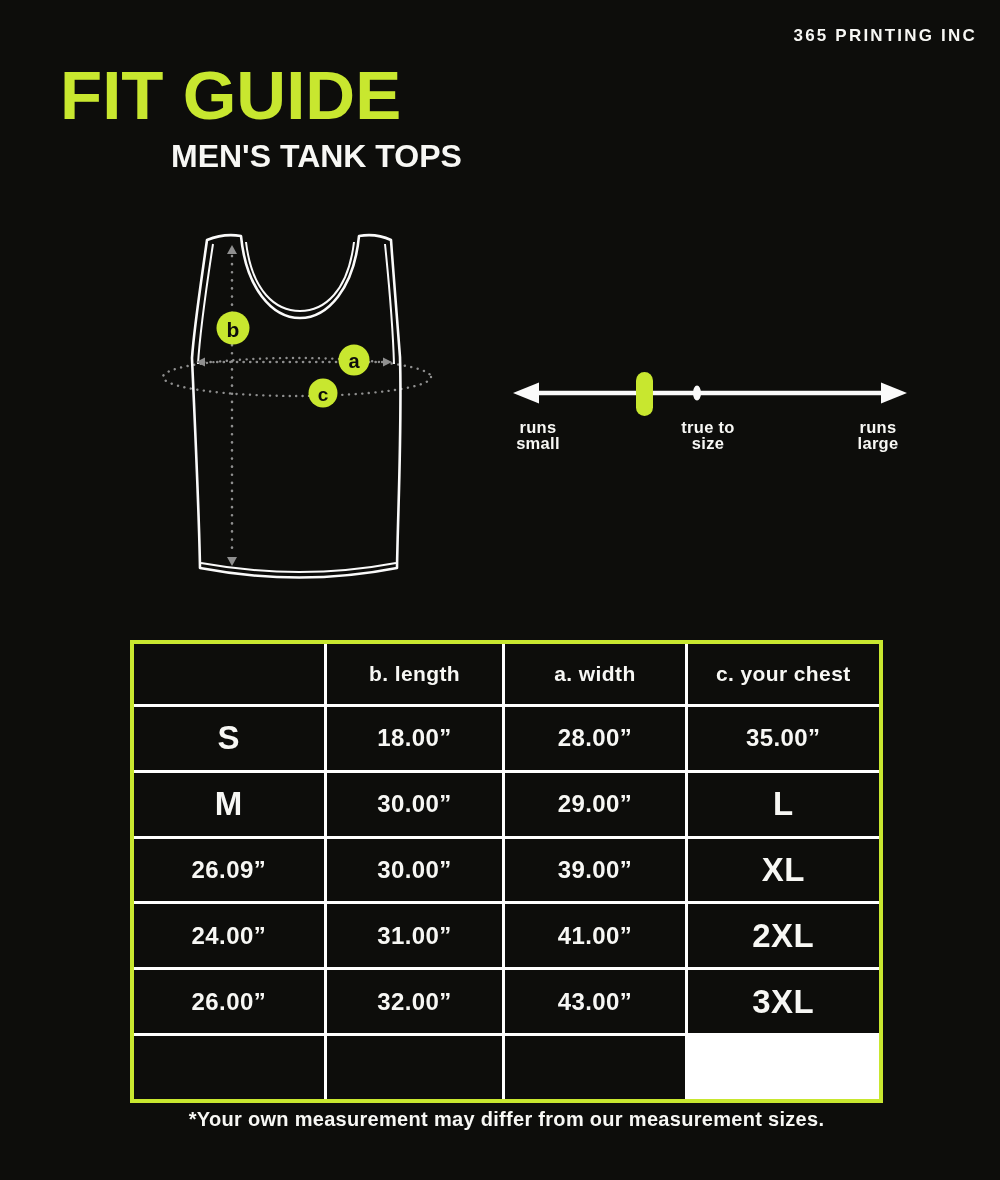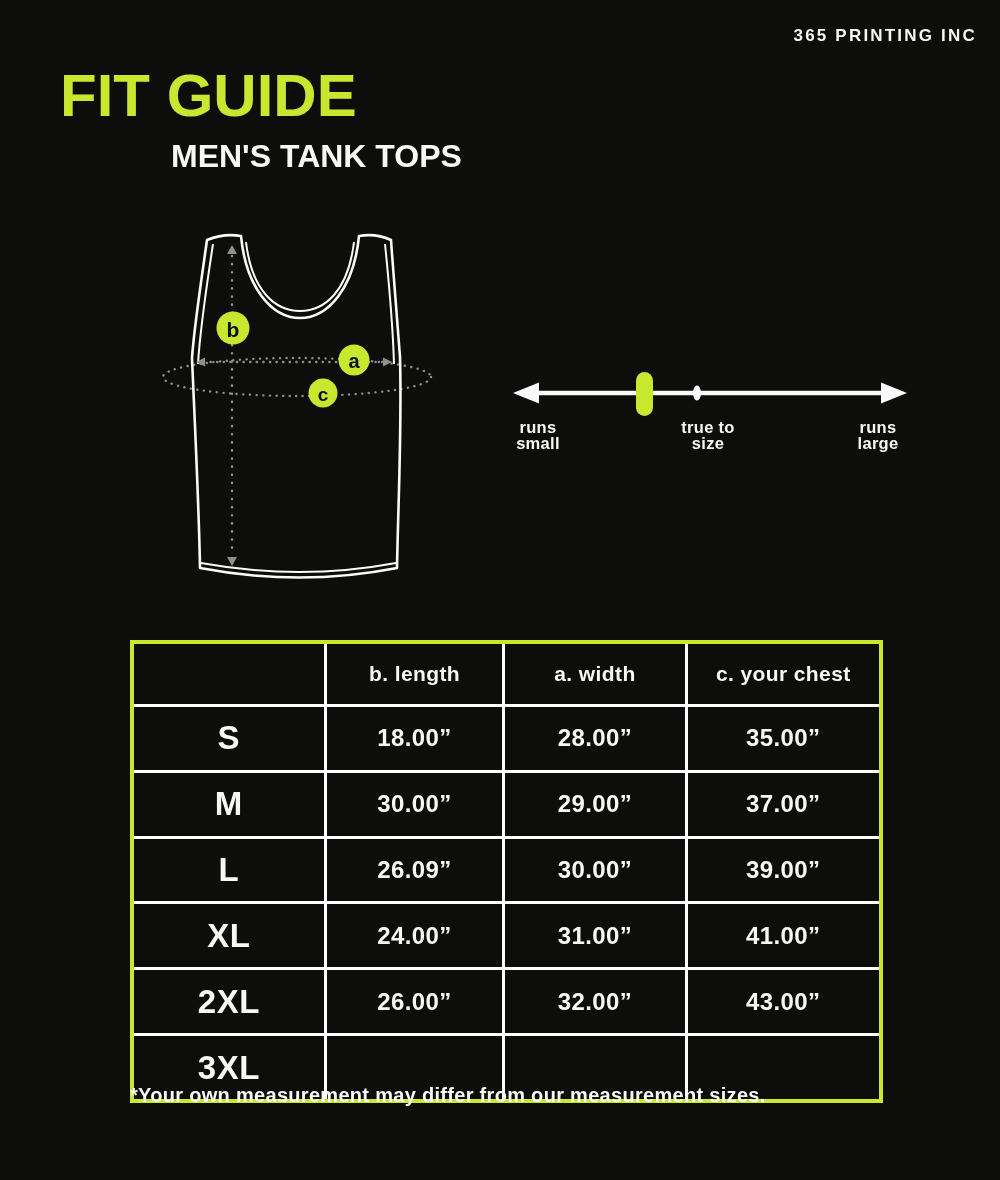--- a/index.html
+++ b/index.html
@@ -22,21 +22,21 @@
     font-weight: bold;
     letter-spacing: 2.2px;
     color: #f7f7f4;
     white-space: nowrap;
   }
   .title {
     position: absolute;
     left: 60px;
     top: 56px;
     margin: 0;
-    font-size: 60px;
+    font-size: 69px;
     line-height: 80px;
     font-weight: bold;
     letter-spacing: 0px;
     color: #c8e72f;
     white-space: nowrap;
   }
   .subtitle {
     position: absolute;
     left: 171px;
     top: 139px;
@@ -103,23 +103,23 @@
     font-weight: bold;
   }
   .cell.hcell { font-size: 21px; letter-spacing: 0.4px; }
   .cell.scell { font-size: 33px; letter-spacing: 0.5px; }
   .cell.vcell { font-size: 24px; letter-spacing: 0.4px; }
 
   
   .footnote {
     position: absolute;
     left: 130px;
-    top: 1084px;
+    top: 1108px;
     width: 753px;
-    text-align: left;
+    text-align: center;
     font-size: 20px;
     font-weight: bold;
     letter-spacing: 0.3px;
     color: #f7f7f4;
     white-space: nowrap;
   }
 </style>
 </head>
 <body>
 
@@ -198,21 +198,20 @@
     <div class="cell hcell">c. your chest</div>
 
     <div class="cell scell">S</div>
     <div class="cell vcell">18.00”</div>
     <div class="cell vcell">28.00”</div>
     <div class="cell vcell">35.00”</div>
 
     <div class="cell scell">M</div>
     <div class="cell vcell">30.00”</div>
     <div class="cell vcell">29.00”</div>
-    <div class="cell vcell">37.00”</div>
 
     <div class="cell scell">L</div>
     <div class="cell vcell">26.09”</div>
     <div class="cell vcell">30.00”</div>
     <div class="cell vcell">39.00”</div>
 
     <div class="cell scell">XL</div>
     <div class="cell vcell">24.00”</div>
     <div class="cell vcell">31.00”</div>
     <div class="cell vcell">41.00”</div>

